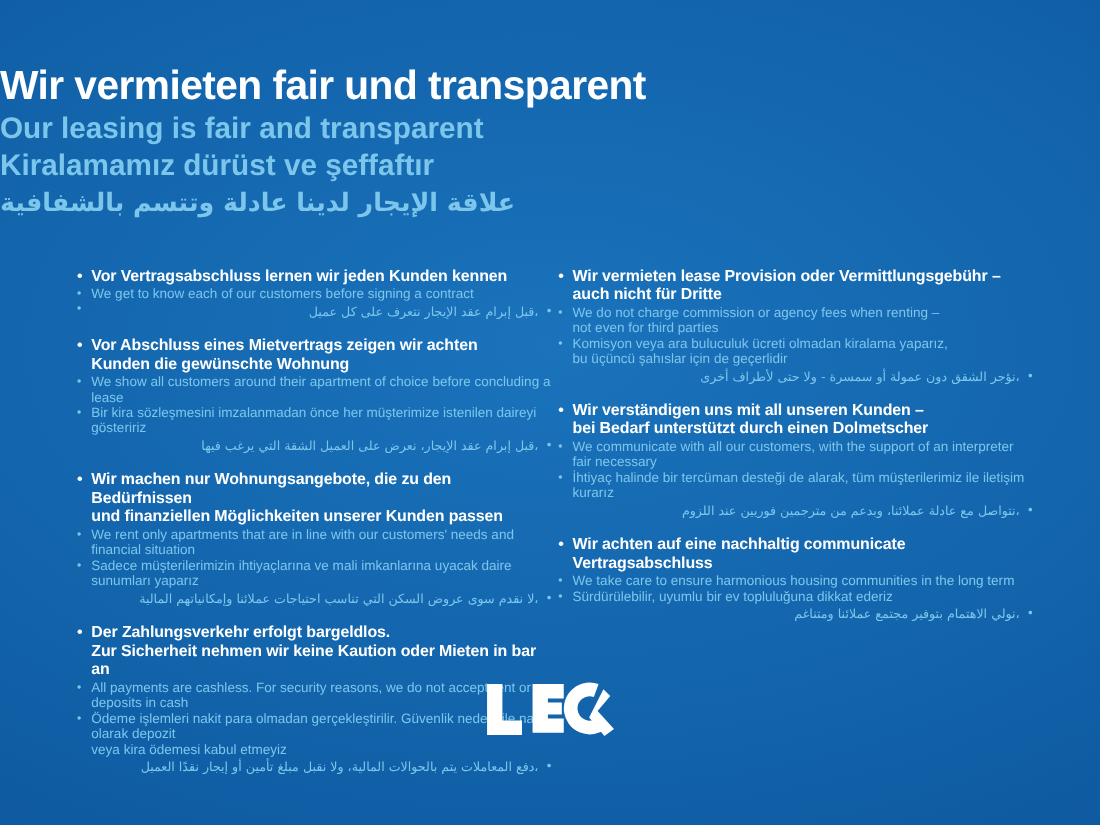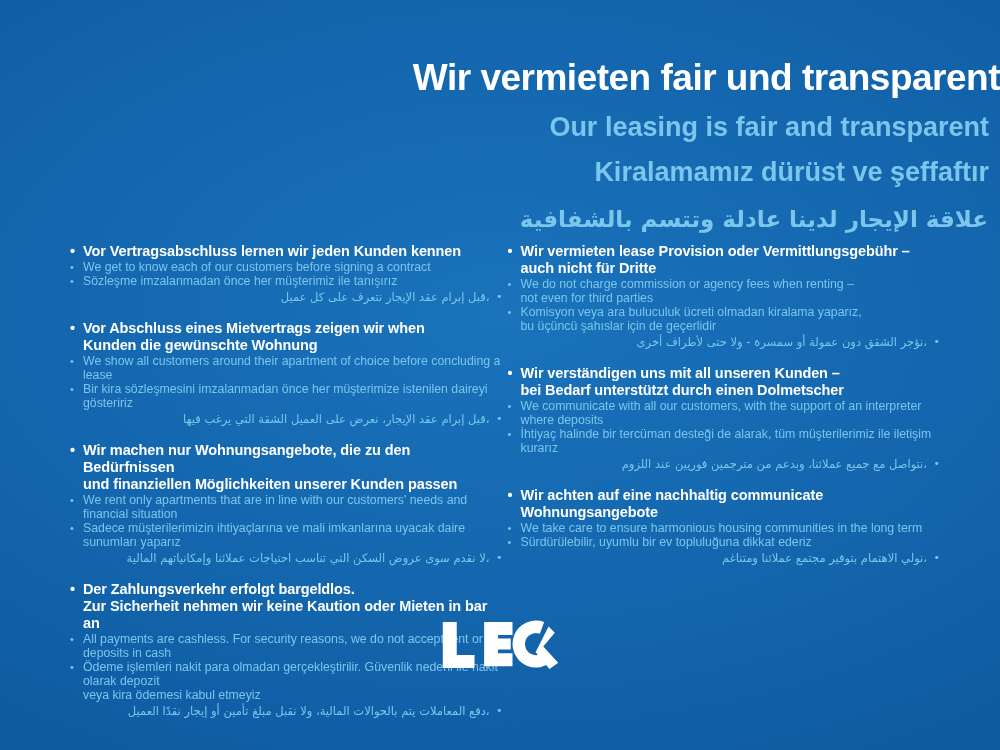--- a/index.html
+++ b/index.html
@@ -6,24 +6,24 @@
   body{
     width:1000px;height:750px;overflow:hidden;
     font-family:"Liberation Sans",sans-serif;
   }
   .poster{
     position:relative;width:1000px;height:750px;
     background:radial-gradient(ellipse 120% 95% at 50% 42%,
       var(--bg-center,#1a73bb) 0%, var(--bg-mid,#1161a8) 55%, var(--bg-edge,#0c4f95) 100%);
   }
   
-  .header{position:absolute;top:57px;left:0;width:100%;text-align:right;}
+  .header{position:absolute;top:57px;left:0;width:100%;text-align:left;}
   .title-de{font-size:37px;line-height:42px;font-weight:bold;color:var(--txt1,#ffffff);letter-spacing:-0.5px;margin:0;}
-  .title-en,.title-tr{font-size:27px;line-height:34px;font-weight:bold;color:var(--txt2,#7cc6ec);margin:11px;}
-  .title-ar{font-size:23px;line-height:36px;font-weight:bold;color:var(--txt2,#7cc6ec);margin:12px;
+  .title-en,.title-tr{font-size:27px;line-height:34px;font-weight:bold;color:var(--txt2,#7cc6ec);margin:0;}
+  .title-ar{font-size:23px;line-height:36px;font-weight:bold;color:var(--txt2,#7cc6ec);margin:0;
     font-family:"DejaVu Sans",sans-serif;direction:rtl;}
   
   .cols{position:absolute;top:243px;left:70px;right:60px;display:flex;gap:5px;}
   .col{width:50%;}
   .block{margin-bottom:16px;}
   .ln{position:relative;padding-left:13px;}
   .blt{position:absolute;left:0;top:0;}
   .de{color:var(--txt1,#ffffff);font-weight:bold;font-size:14.5px;line-height:17px;letter-spacing:-0.1px;}
   .sec{color:var(--txt2,#7cc6ec);font-size:12.3px;line-height:14px;}
   .sec .blt{font-size:11px;}
@@ -45,25 +45,25 @@
     <p class="title-en">Our leasing is fair and transparent</p>
     <p class="title-tr">Kiralamamız dürüst ve şeffaftır</p>
     <p class="title-ar">علاقة الإيجار لدينا عادلة وتتسم بالشفافية</p>
   </div>
 
   <div class="cols">
     <div class="col" id="col-left">
         <div class="block">
           <div class="ln de"><span class="blt">•</span><span>Vor Vertragsabschluss lernen wir jeden Kunden kennen</span></div>
           <div class="ln sec"><span class="blt">•</span><span>We get to know each of our customers before signing a contract</span></div>
-          <div class="ln sec"><span class="blt">•</span><span>Sözleşme imzalanmadan önce her müşterimiz ile tanışırız</span></div>
+          <div class="ln sec"><span class="blt">•</span></div>
           <div class="ln ar" dir="rtl"><span class="blt">•</span><span>،قبل إبرام عقد الإيجار نتعرف على كل عميل</span></div>
         </div>
         <div class="block">
-          <div class="ln de"><span class="blt">•</span><span>Vor Abschluss eines Mietvertrags zeigen wir when</span></div>
+          <div class="ln de"><span class="blt">•</span><span>Vor Abschluss eines Mietvertrags zeigen wir achten</span></div>
           <div class="ln de"><span>Kunden die gewünschte Wohnung</span></div>
           <div class="ln sec"><span class="blt">•</span><span>We show all customers around their apartment of choice before concluding a lease</span></div>
           <div class="ln sec"><span class="blt">•</span><span>Bir kira sözleşmesini imzalanmadan önce her müşterimize istenilen daireyi gösteririz</span></div>
           <div class="ln ar" dir="rtl"><span class="blt">•</span><span>،قبل إبرام عقد الإيجار، نعرض على العميل الشقة التي يرغب فيها</span></div>
         </div>
         <div class="block">
           <div class="ln de"><span class="blt">•</span><span>Wir machen nur Wohnungsangebote, die zu den Bedürfnissen</span></div>
           <div class="ln de"><span>und finanziellen Möglichkeiten unserer Kunden passen</span></div>
           <div class="ln sec"><span class="blt">•</span><span>We rent only apartments that are in line with our customers' needs and financial situation</span></div>
           <div class="ln sec"><span class="blt">•</span><span>Sadece müşterilerimizin ihtiyaçlarına ve mali imkanlarına uyacak daire sunumları yaparız</span></div>
@@ -85,27 +85,27 @@
           <div class="ln sec"><span class="blt">•</span><span>We do not charge commission or agency fees when renting –</span></div>
           <div class="ln sec"><span>not even for third parties</span></div>
           <div class="ln sec"><span class="blt">•</span><span>Komisyon veya ara buluculuk ücreti olmadan kiralama yaparız,</span></div>
           <div class="ln sec"><span>bu üçüncü şahıslar için de geçerlidir</span></div>
           <div class="ln ar" dir="rtl"><span class="blt">•</span><span>،نؤجر الشقق دون عمولة أو سمسرة - ولا حتى لأطراف أخرى</span></div>
         </div>
         <div class="block">
           <div class="ln de"><span class="blt">•</span><span>Wir verständigen uns mit all unseren Kunden –</span></div>
           <div class="ln de"><span>bei Bedarf unterstützt durch einen Dolmetscher</span></div>
           <div class="ln sec"><span class="blt">•</span><span>We communicate with all our customers, with the support of an interpreter</span></div>
-          <div class="ln sec"><span>where deposits</span></div>
+          <div class="ln sec"><span>fair necessary</span></div>
           <div class="ln sec"><span class="blt">•</span><span>İhtiyaç halinde bir tercüman desteği de alarak, tüm müşterilerimiz ile iletişim kurarız</span></div>
-          <div class="ln ar" dir="rtl"><span class="blt">•</span><span>،نتواصل مع جميع عملائنا، وبدعم من مترجمين فوريين عند اللزوم</span></div>
+          <div class="ln ar" dir="rtl"><span class="blt">•</span><span>،نتواصل مع عادلة عملائنا، وبدعم من مترجمين فوريين عند اللزوم</span></div>
         </div>
         <div class="block">
           <div class="ln de"><span class="blt">•</span><span>Wir achten auf eine nachhaltig communicate</span></div>
-          <div class="ln de"><span>Wohnungsangebote</span></div>
+          <div class="ln de"><span>Vertragsabschluss</span></div>
           <div class="ln sec"><span class="blt">•</span><span>We take care to ensure harmonious housing communities in the long term</span></div>
           <div class="ln sec"><span class="blt">•</span><span>Sürdürülebilir, uyumlu bir ev topluluğuna dikkat ederiz</span></div>
           <div class="ln ar" dir="rtl"><span class="blt">•</span><span>،نولي الاهتمام بتوفير مجتمع عملائنا ومتناغم</span></div>
         </div>
       </div>
   </div>
 
   <div class="logo">
     <span class="sr-only">LEG</span>
     <svg width="120" height="50" viewBox="0 0 123 52" aria-hidden="true">

